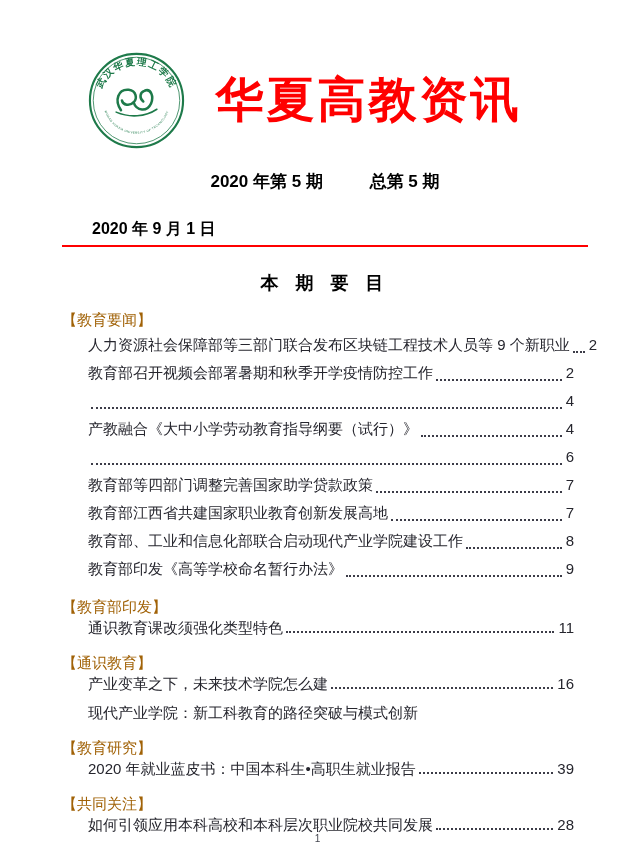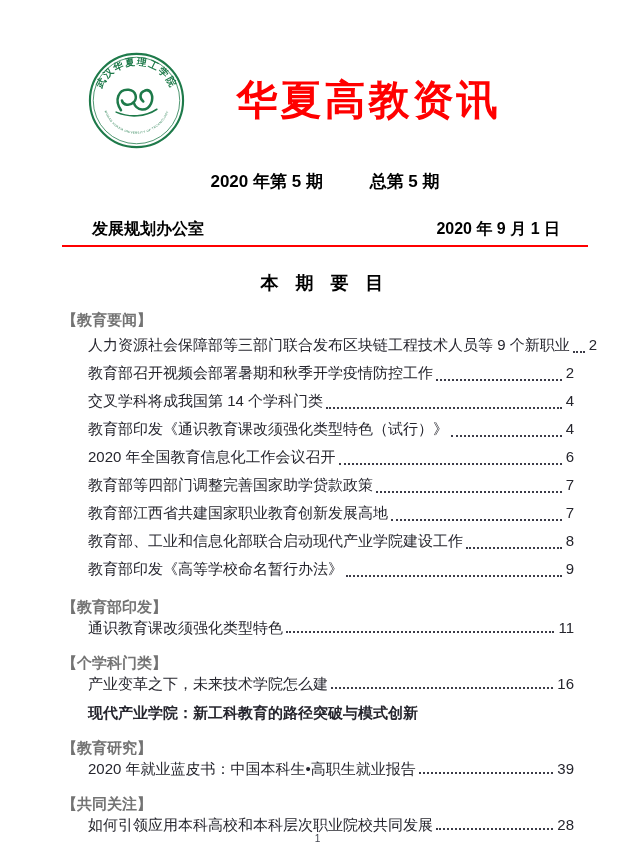--- a/index.html
+++ b/index.html
@@ -25,21 +25,21 @@
   .header-row {
     margin-top: 50px;
     display: flex;
     align-items: center;
     height: 100px;
   }
   .logo-wrap { width: 97px; height: 97px; margin-left: 26px; flex: none; }
   .title-wrap { flex: 1; text-align: center; padding-right: 36px; }
   .newsletter-title {
     color: var(--title-color);
-    font-size: 41px;
+    font-size: 48px;
     font-weight: bold;
     letter-spacing: 3px;
     line-height: 1;
     white-space: nowrap;
   }
   .issue-line {
     margin-top: 20px;
     text-align: center;
     font-size: 17px;
     font-weight: bold;
@@ -64,36 +64,36 @@
     text-align: center;
     font-size: 18px;
     font-weight: bold;
     letter-spacing: 6px;
     color: #000;
   }
   
   .toc { margin-top: 5px; }
   .toc-header {
     font-size: 15px;
-    font-weight: bold;
-    color: #737373;
+    font-weight: normal;
+    color: #a16207;
     line-height: 20px;
     margin-top: 14px;
   }
   .sec-wide .toc-header { line-height: 22px; }
   .toc-entry {
     display: flex;
     align-items: stretch;
     font-size: 15px;
     line-height: 22px;
     color: #26262e;
     margin: 0 14px 0 26px;
   }
   .sec-wide .toc-entry { line-height: 28px; }
-  .toc-entry.line1 { margin-top: 7px; font-weight: bold; }
+  .toc-entry.line1 { margin-top: 7px; }
   .toc-entry .t { white-space: nowrap; }
   .toc-entry .leader {
     flex: 1;
     border-bottom: 2px dotted #3c3c48;
     align-self: flex-end;
     margin: 0 4px 6px 3px;
     min-width: 12px;
   }
   .toc-entry .pg { white-space: nowrap; color: #26262e; }
   
@@ -142,51 +142,48 @@
       <div class="newsletter-title">华夏高教资讯</div>
     </div>
   </div>
 
   <div class="issue-line">
     <span>2020 年第 5 期</span>
     <span class="vol">总第 5 期</span>
   </div>
 
   <div class="masthead">
-    <span>发展规划办公室</span>
     <span>2020 年 9 月 1 日</span>
   </div>
 
   <div class="contents-heading">本 期 要 目</div>
 
   <div class="toc" id="toc">
       <div class="toc-section sec-wide">
         <div class="toc-header">【教育要闻】</div>
         <div class="toc-entry">
           <span class="t">人力资源社会保障部等三部门联合发布区块链工程技术人员等 9 个新职业</span>
           <span class="leader"></span>
           <span class="pg">2</span>
         </div>
         <div class="toc-entry">
           <span class="t">教育部召开视频会部署暑期和秋季开学疫情防控工作</span>
           <span class="leader"></span>
           <span class="pg">2</span>
         </div>
         <div class="toc-entry">
-          <span class="t">交叉学科将成我国第 14 个学科门类</span>
           <span class="leader"></span>
           <span class="pg">4</span>
         </div>
         <div class="toc-entry">
-          <span class="t">教育部印发《通识教育课改须强化类型特色（试行）》</span>
+          <span class="t">产教融合《大中小学劳动教育指导纲要（试行）》</span>
           <span class="leader"></span>
           <span class="pg">4</span>
         </div>
         <div class="toc-entry">
-          <span class="t">2020 年全国教育信息化工作会议召开</span>
           <span class="leader"></span>
           <span class="pg">6</span>
         </div>
         <div class="toc-entry">
           <span class="t">教育部等四部门调整完善国家助学贷款政策</span>
           <span class="leader"></span>
           <span class="pg">7</span>
         </div>
         <div class="toc-entry">
           <span class="t">教育部江西省共建国家职业教育创新发展高地</span>
@@ -206,21 +203,21 @@
       </div>
       <div class="toc-section">
         <div class="toc-header">【教育部印发】</div>
         <div class="toc-entry">
           <span class="t">通识教育课改须强化类型特色</span>
           <span class="leader"></span>
           <span class="pg">11</span>
         </div>
       </div>
       <div class="toc-section">
-        <div class="toc-header">【个学科门类】</div>
+        <div class="toc-header">【通识教育】</div>
         <div class="toc-entry">
           <span class="t">产业变革之下，未来技术学院怎么建</span>
           <span class="leader"></span>
           <span class="pg">16</span>
         </div>
         <div class="toc-entry line1">
           <span class="t">现代产业学院：新工科教育的路径突破与模式创新</span>
         </div>
       </div>
       <div class="toc-section">

